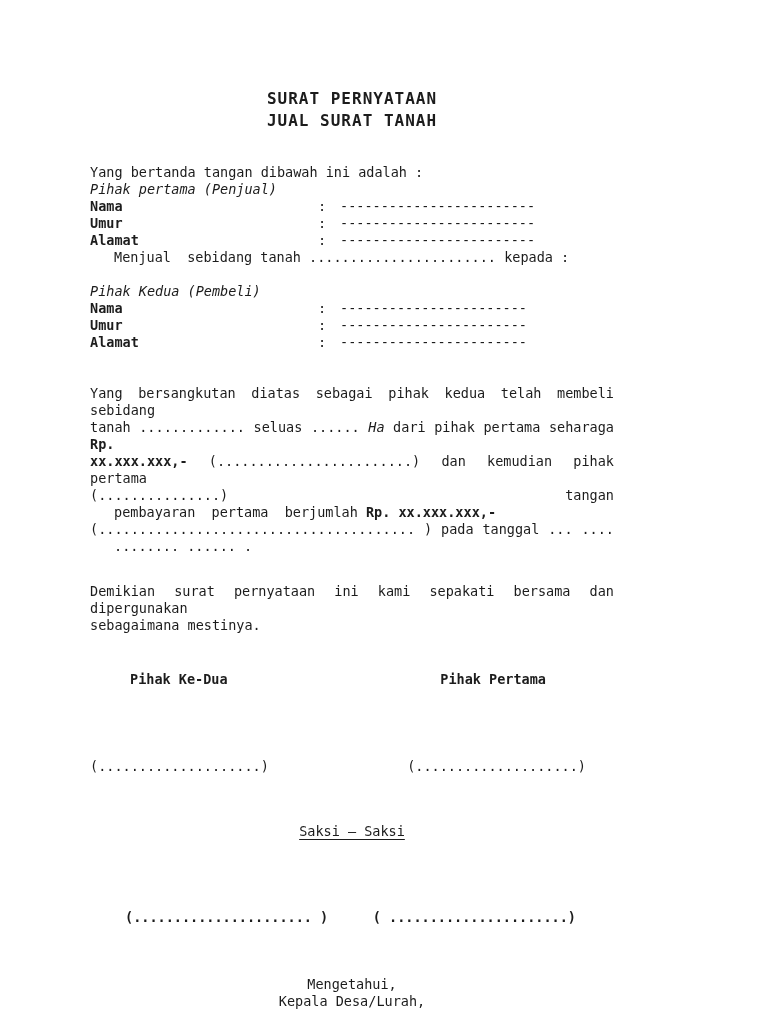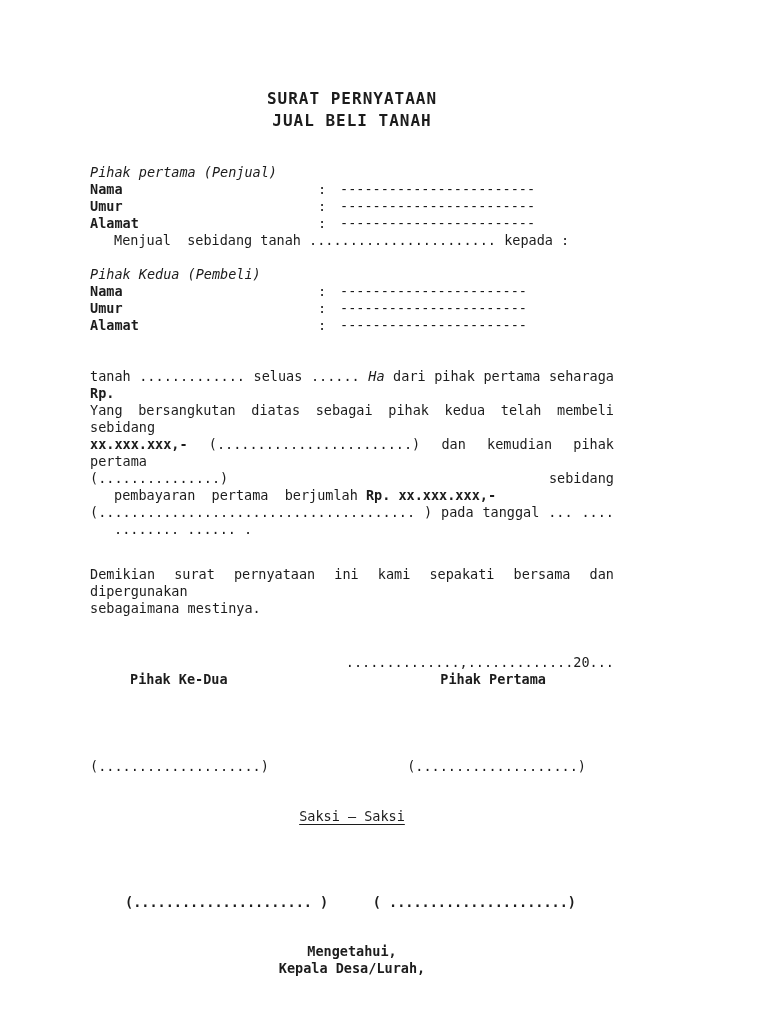--- a/index.html
+++ b/index.html
@@ -25,41 +25,42 @@
   .center { text-align: center; }
   .right  { text-align: right; }
   .underline { text-decoration: underline; text-underline-offset: 3px; }
 
   .opening   { margin-top: 32px; }
   .party2    { margin-top: 17px; }
   .sale      { margin-top: 34px; }
   .closing   { margin-top: 28px; }
   .dateblock { margin-top: 37px; }
   .sigrow1   { margin-top: 70px; padding-right: 28px; }
-  .saksihead { margin-top: 33px; }
+  .saksihead { margin-top: 48px; }
   .saksirow  { margin-top: 69px; padding-left: 35px; padding-right: 38px; }
-  .ack       { margin-top: 32px; font-weight: bold; }
+  .ack       { margin-top: 50px; }
   .bottomsig { margin-top: 67px; }
 
   .namesrow  { padding-left: 40px; padding-right: 68px; font-weight: bold; }
 
   .f-label { display: inline-block; width: 228px; font-weight: bold; }
   .f-colon { display: inline-block; width: 22px; }
 </style>
 </head>
 <body>
 
 <div class="page">
 
   <div class="title">
     <div>SURAT PERNYATAAN</div>
-    <div>JUAL BELI TANAH</div>
+    <div>JUAL SURAT TANAH</div>
   </div>
 
   <div class="opening">
+    <div class="line">Yang bertanda tangan dibawah ini adalah :</div>
     <div class="line it">Pihak pertama (Penjual)</div>
 
     <div class="line">
       <span class="f-label">Nama</span><span class="f-colon">:</span><span>------------------------</span>
     </div>
     <div class="line">
       <span class="f-label">Umur</span><span class="f-colon">:</span><span>------------------------</span>
     </div>
     <div class="line">
       <span class="f-label">Alamat</span><span class="f-colon">:</span><span>------------------------</span>
@@ -75,39 +76,38 @@
     </div>
     <div class="line">
       <span class="f-label">Umur</span><span class="f-colon">:</span><span>-----------------------</span>
     </div>
     <div class="line">
       <span class="f-label">Alamat</span><span class="f-colon">:</span><span>-----------------------</span>
     </div>
   </div>
 
   <div class="sale">
+    <div class="line just">Yang bersangkutan diatas sebagai pihak kedua telah membeli sebidang</div>
     <div class="line just"><span>tanah ............. seluas ...... </span><span class="it">Ha</span><span> dari pihak pertama seharaga </span><span class="b">Rp.</span></div>
-    <div class="line just">Yang bersangkutan diatas sebagai pihak kedua telah membeli sebidang</div>
     <div class="line just"><span class="b">xx.xxx.xxx,-</span><span> (........................) dan kemudian pihak pertama</span></div>
     <div class="line row">
         <span>(...............)</span>
-        <span>sebidang</span>
+        <span>tangan</span>
       </div>
     <div class="line pre"><span>pembayaran  pertama  berjumlah </span><span class="b">Rp. xx.xxx.xxx,-</span></div>
     <div class="line just">(....................................... ) pada tanggal ... ....</div>
     <div class="line pre">........ ...... .</div>
   </div>
 
   <div class="closing">
     <div class="line just">Demikian surat pernyataan ini kami sepakati bersama dan dipergunakan</div>
     <div class="line">sebagaimana mestinya.</div>
   </div>
 
   <div class="dateblock">
-    <div class="line right">..............,.............20...</div>
     <div class="line row namesrow">
       <span>Pihak Ke-Dua</span>
       <span>Pihak Pertama</span>
     </div>
   </div>
 
   <div class="line row sigrow1">
     <span>(....................)</span>
     <span>(....................)</span>
   </div>

